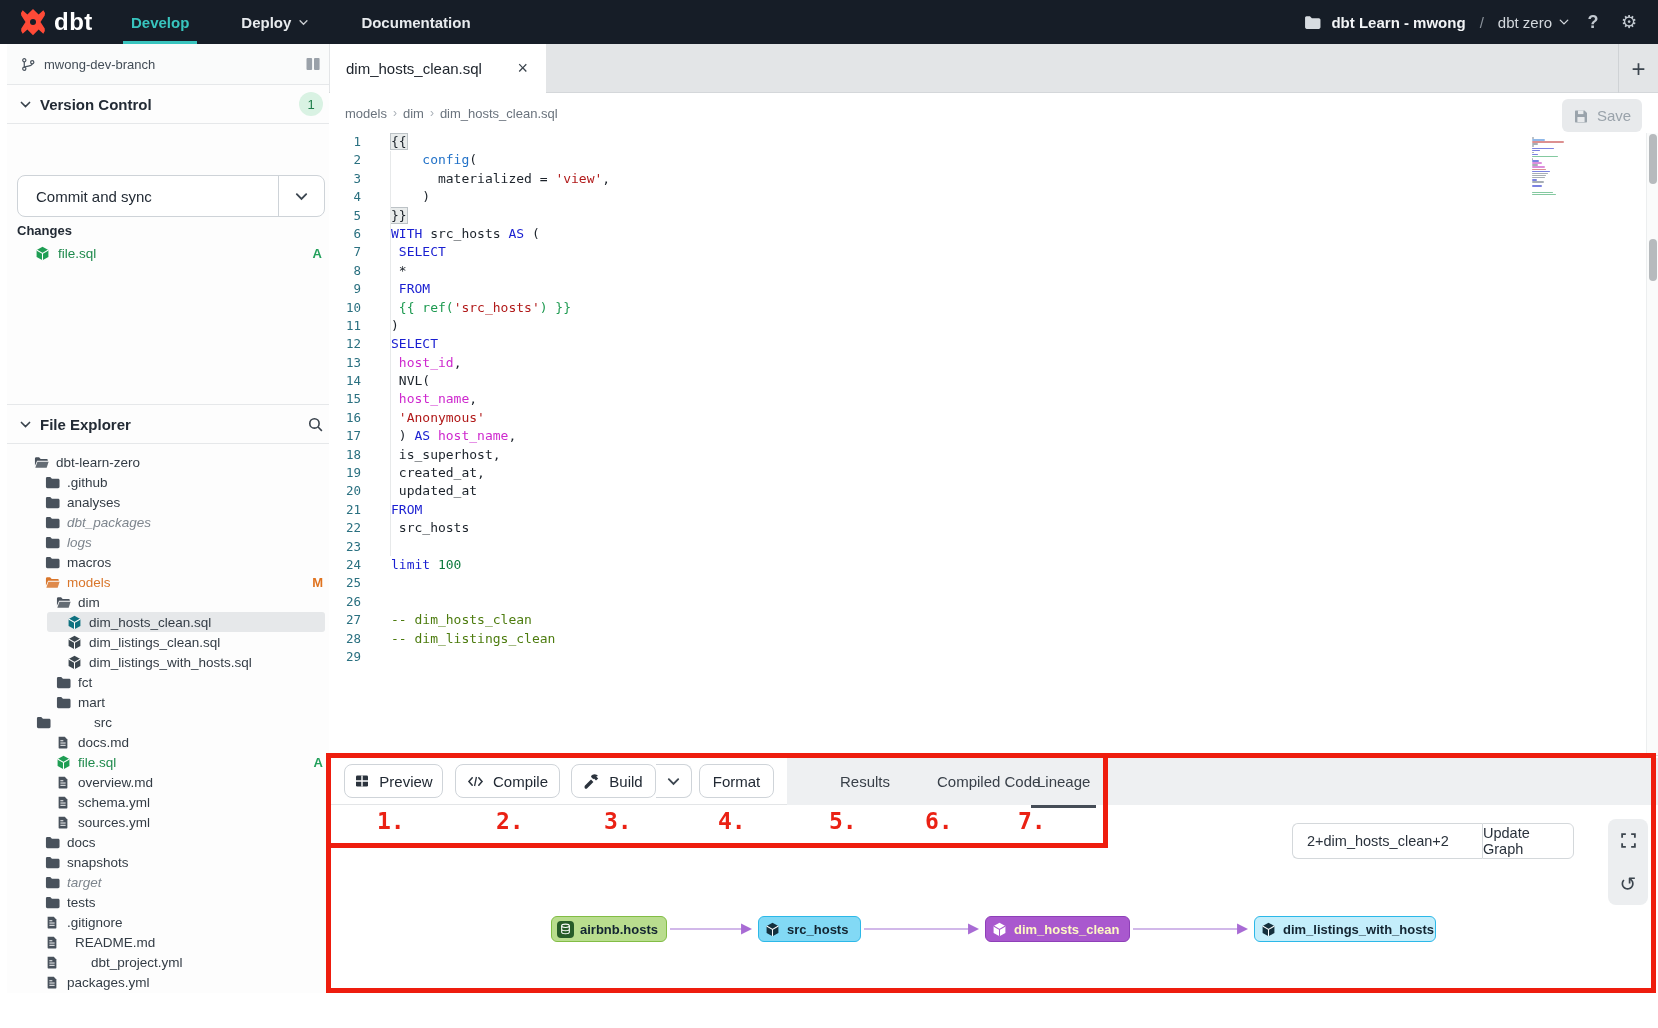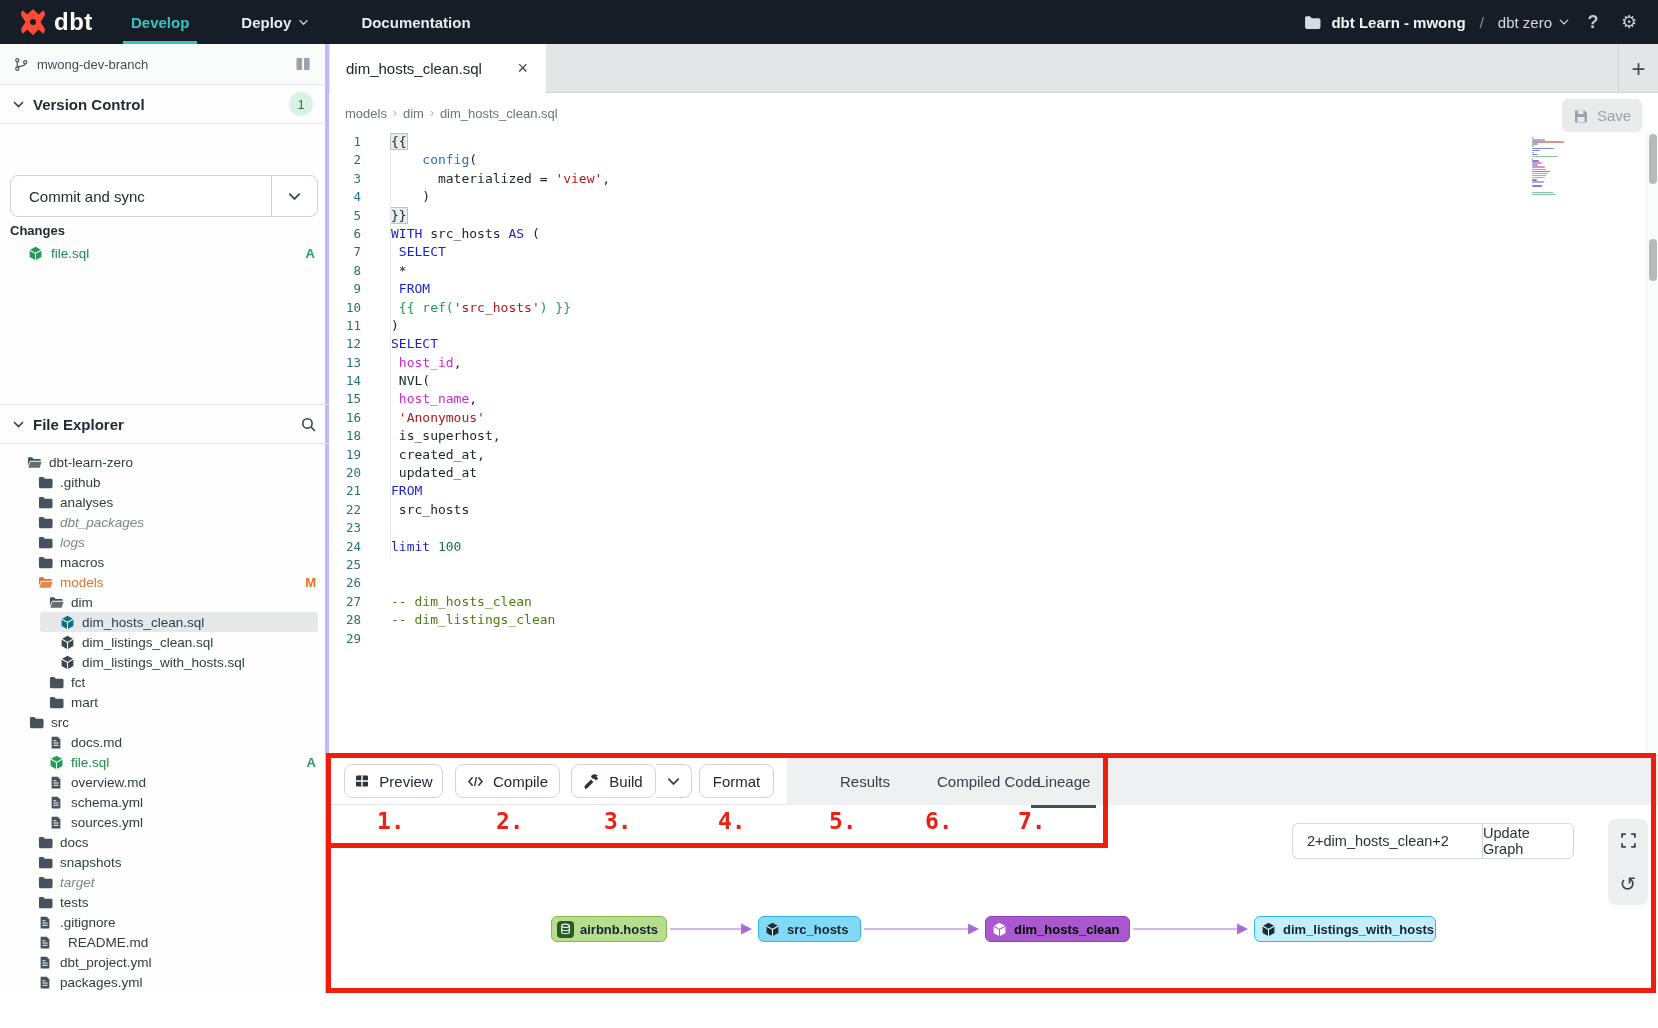--- a/index.html
+++ b/index.html
@@ -18,21 +18,21 @@
   .nav-item.active{color:#38c4be;}
   .nav-item.active::after{content:"";position:absolute;left:18px;right:18px;bottom:0;height:3px;background:#38c4be;}
   .nav-item .chev{margin-left:7px;opacity:.85;}
   .nav-right{margin-left:auto;display:flex;align-items:center;gap:10px;padding-right:16px;color:#cdd3d9;}
   .proj-name{color:#f2f4f6;font-weight:bold;font-size:15px;}
   .proj-sep{color:#8b939c;font-size:15px;padding:0 4px;}
   .proj-env{color:#d3d8dd;font-size:15px;display:flex;align-items:center;gap:6px;}
   .nav-icon-btn{width:26px;height:26px;display:flex;align-items:center;justify-content:center;color:#c2c9d0;font-size:18px;cursor:pointer;}
 
   
-  .sidebar{left:0;top:44px;width:329px;height:949px;background:#fdfdfd;border-right:4px solid #c4b5fd;}
+  .sidebar{left:7px;top:44px;width:329px;height:949px;background:#fdfdfd;border-right:1px solid #c4b5fd;}
   .branch-row{height:41px;display:flex;align-items:center;padding:0 14px;background:#fafbfb;border-bottom:1px solid #e6e8ea;color:#434d57;}
   .branch-name{font-size:13px;margin-left:8px;flex:1;}
   .vc-header,.fe-header{height:39px;display:flex;align-items:center;padding:0 12px;border-bottom:1px solid #e6e8ea;}
   .sec-title{font-size:15px;font-weight:bold;color:#232b35;margin-left:8px;flex:1;}
   .vc-badge{width:24px;height:24px;border-radius:12px;background:#d9f2e3;color:#1d7e4a;font-size:13px;display:flex;align-items:center;justify-content:center;}
   .commit-btn{left:10px;top:131px;width:308px;height:42px;background:#fff;border:1px solid #ced3d8;border-radius:8px;display:flex;align-items:stretch;cursor:pointer;}
   .commit-label{flex:1;display:flex;align-items:center;padding-left:18px;font-size:15px;color:#232b35;}
   .commit-caret{width:46px;border-left:1px solid #ced3d8;display:flex;align-items:center;justify-content:center;color:#3c4650;}
   .changes-label{left:10px;top:179px;font-size:13px;font-weight:bold;color:#232b35;}
   .changes-list{left:0;top:198px;width:329px;}
@@ -319,21 +319,21 @@
           <span class="t-label">fct</span>
         </div>
         <div class="tree-row" style="padding-left: 48px;">
           <span class="t-ic" style="color: rgb(73, 82, 92);">
             <svg width="15" height="15" viewBox="0 0 16 16">
               <path d="M1 3.5C1 2.7 1.6 2 2.4 2h3.2l1.8 2H14c.8 0 1.5.7 1.5 1.5v7c0 .8-.7 1.5-1.5 1.5H2.5C1.7 14 1 13.3 1 12.5z" fill="currentColor"></path>
             </svg>
           </span>
           <span class="t-label">mart</span>
         </div>
-        <div class="tree-row" style="padding-left: 28px;">
+        <div class="tree-row" style="padding-left: 28px; gap: 36px;">
           <span class="t-ic" style="color: rgb(73, 82, 92);">
             <svg width="15" height="15" viewBox="0 0 16 16">
               <path d="M1 3.5C1 2.7 1.6 2 2.4 2h3.2l1.8 2H14c.8 0 1.5.7 1.5 1.5v7c0 .8-.7 1.5-1.5 1.5H2.5C1.7 14 1 13.3 1 12.5z" fill="currentColor"></path>
             </svg>
           </span>
           <span class="t-label">src</span>
         </div>
         <div class="tree-row" style="padding-left: 48px;">
           <span class="t-ic" style="color: rgb(73, 82, 92);">
             <svg width="14" height="15" viewBox="0 0 16 16">
@@ -423,21 +423,21 @@
         </div>
         <div class="tree-row" style="padding-left: 37px; gap: 8px;">
           <span class="t-ic" style="color: rgb(73, 82, 92);">
             <svg width="14" height="15" viewBox="0 0 16 16">
               <path d="M3 1.5h7l3 3V14c0 .4-.3.8-.8.8H3.8c-.5 0-.8-.4-.8-.8z" fill="currentColor"></path>
               <path d="M5 6h3.4 M5 8.6h6 M5 11.2h6" stroke="#fdfdfd" stroke-width="1.1" fill="none"></path>
             </svg>
           </span>
           <span class="t-label">README.md</span>
         </div>
-        <div class="tree-row" style="padding-left: 37px;">
+        <div class="tree-row" style="padding-left: 37px; gap: 24px;">
           <span class="t-ic" style="color: rgb(73, 82, 92);">
             <svg width="14" height="15" viewBox="0 0 16 16">
               <path d="M3 1.5h7l3 3V14c0 .4-.3.8-.8.8H3.8c-.5 0-.8-.4-.8-.8z" fill="currentColor"></path>
               <path d="M5 6h3.4 M5 8.6h6 M5 11.2h6" stroke="#fdfdfd" stroke-width="1.1" fill="none"></path>
             </svg>
           </span>
           <span class="t-label">dbt_project.yml</span>
         </div>
         <div class="tree-row" style="padding-left: 37px;">
           <span class="t-ic" style="color: rgb(73, 82, 92);">
@@ -485,20 +485,21 @@
       <div class="code-line"><span class="gutter">7</span><span class="lbody"><span class="tk-p"> </span><span class="tk-k">SELECT</span></span></div>
       <div class="code-line"><span class="gutter">8</span><span class="lbody"><span class="tk-p"> *</span></span></div>
       <div class="code-line"><span class="gutter">9</span><span class="lbody"><span class="tk-p"> </span><span class="tk-k">FROM</span></span></div>
       <div class="code-line"><span class="gutter">10</span><span class="lbody"><span class="tk-p"> </span><span class="tk-g">{{ ref(</span><span class="tk-s">'src_hosts'</span><span class="tk-g">) }}</span></span></div>
       <div class="code-line"><span class="gutter">11</span><span class="lbody"><span class="tk-p">)</span></span></div>
       <div class="code-line"><span class="gutter">12</span><span class="lbody"><span class="tk-k">SELECT</span></span></div>
       <div class="code-line"><span class="gutter">13</span><span class="lbody"><span class="tk-p"> </span><span class="tk-c">host_id</span><span class="tk-p">,</span></span></div>
       <div class="code-line"><span class="gutter">14</span><span class="lbody"><span class="tk-p"> NVL(</span></span></div>
       <div class="code-line"><span class="gutter">15</span><span class="lbody"><span class="tk-p"> </span><span class="tk-c">host_name</span><span class="tk-p">,</span></span></div>
       <div class="code-line"><span class="gutter">16</span><span class="lbody"><span class="tk-p"> </span><span class="tk-s">'Anonymous'</span></span></div>
+      <div class="code-line"><span class="gutter">17</span><span class="lbody"><span class="tk-p"> ) </span><span class="tk-k">AS</span><span class="tk-p"> </span><span class="tk-c">host_name</span><span class="tk-p">,</span></span></div>
       <div class="code-line"><span class="gutter">18</span><span class="lbody"><span class="tk-p"> is_superhost,</span></span></div>
       <div class="code-line"><span class="gutter">19</span><span class="lbody"><span class="tk-p"> created_at,</span></span></div>
       <div class="code-line"><span class="gutter">20</span><span class="lbody"><span class="tk-p"> updated_at</span></span></div>
       <div class="code-line"><span class="gutter">21</span><span class="lbody"><span class="tk-k">FROM</span></span></div>
       <div class="code-line"><span class="gutter">22</span><span class="lbody"><span class="tk-p"> src_hosts</span></span></div>
       <div class="code-line"><span class="gutter">23</span><span class="lbody"></span></div>
       <div class="code-line"><span class="gutter">24</span><span class="lbody"><span class="tk-k">limit</span><span class="tk-p"> </span><span class="tk-n">100</span></span></div>
       <div class="code-line"><span class="gutter">25</span><span class="lbody"></span></div>
       <div class="code-line"><span class="gutter">26</span><span class="lbody"></span></div>
       <div class="code-line"><span class="gutter">27</span><span class="lbody"><span class="tk-m">-- dim_hosts_clean</span></span></div>
@@ -623,21 +624,21 @@
         </div>
         <div class="dag-node" style="left: 429px; width: 103px; background: rgb(130, 217, 245); border: 1.5px solid rgb(44, 184, 232); color: rgb(18, 36, 49);">
           <span class="n-ic" style="color: rgb(20, 48, 61);">
             <svg width="15" height="15" viewBox="0 0 16 16">
               <path d="M8 .8 14.3 4.3v7.4L8 15.2 1.7 11.7V4.3z" fill="currentColor"></path>
               <path d="M8 15.2V7.9 M1.7 4.3 8 7.9l6.3-3.6" stroke="#fff" stroke-width="1.1" fill="none"></path>
             </svg>
           </span>
           <span>src_hosts</span>
         </div>
-        <div class="dag-node" style="left: 656px; width: 145px; background: rgb(169, 88, 206); border: 1.5px solid rgb(142, 63, 184); color: #000000;">
+        <div class="dag-node" style="left: 656px; width: 145px; background: rgb(169, 88, 206); border: 1.5px solid rgb(142, 63, 184); color: #fef9c3;">
           <span class="n-ic" style="color: rgb(255, 255, 255);">
             <svg width="15" height="15" viewBox="0 0 16 16">
               <path d="M8 .8 14.3 4.3v7.4L8 15.2 1.7 11.7V4.3z" fill="currentColor"></path>
               <path d="M8 15.2V7.9 M1.7 4.3 8 7.9l6.3-3.6" stroke="#a958ce" stroke-width="1.1" fill="none"></path>
             </svg>
           </span>
           <span>dim_hosts_clean</span>
         </div>
         <div class="dag-node" style="left: 925px; width: 182px; background: rgb(196, 238, 251); border: 1.5px solid rgb(44, 184, 232); color: rgb(18, 36, 49);">
           <span class="n-ic" style="color: rgb(20, 48, 61);">

